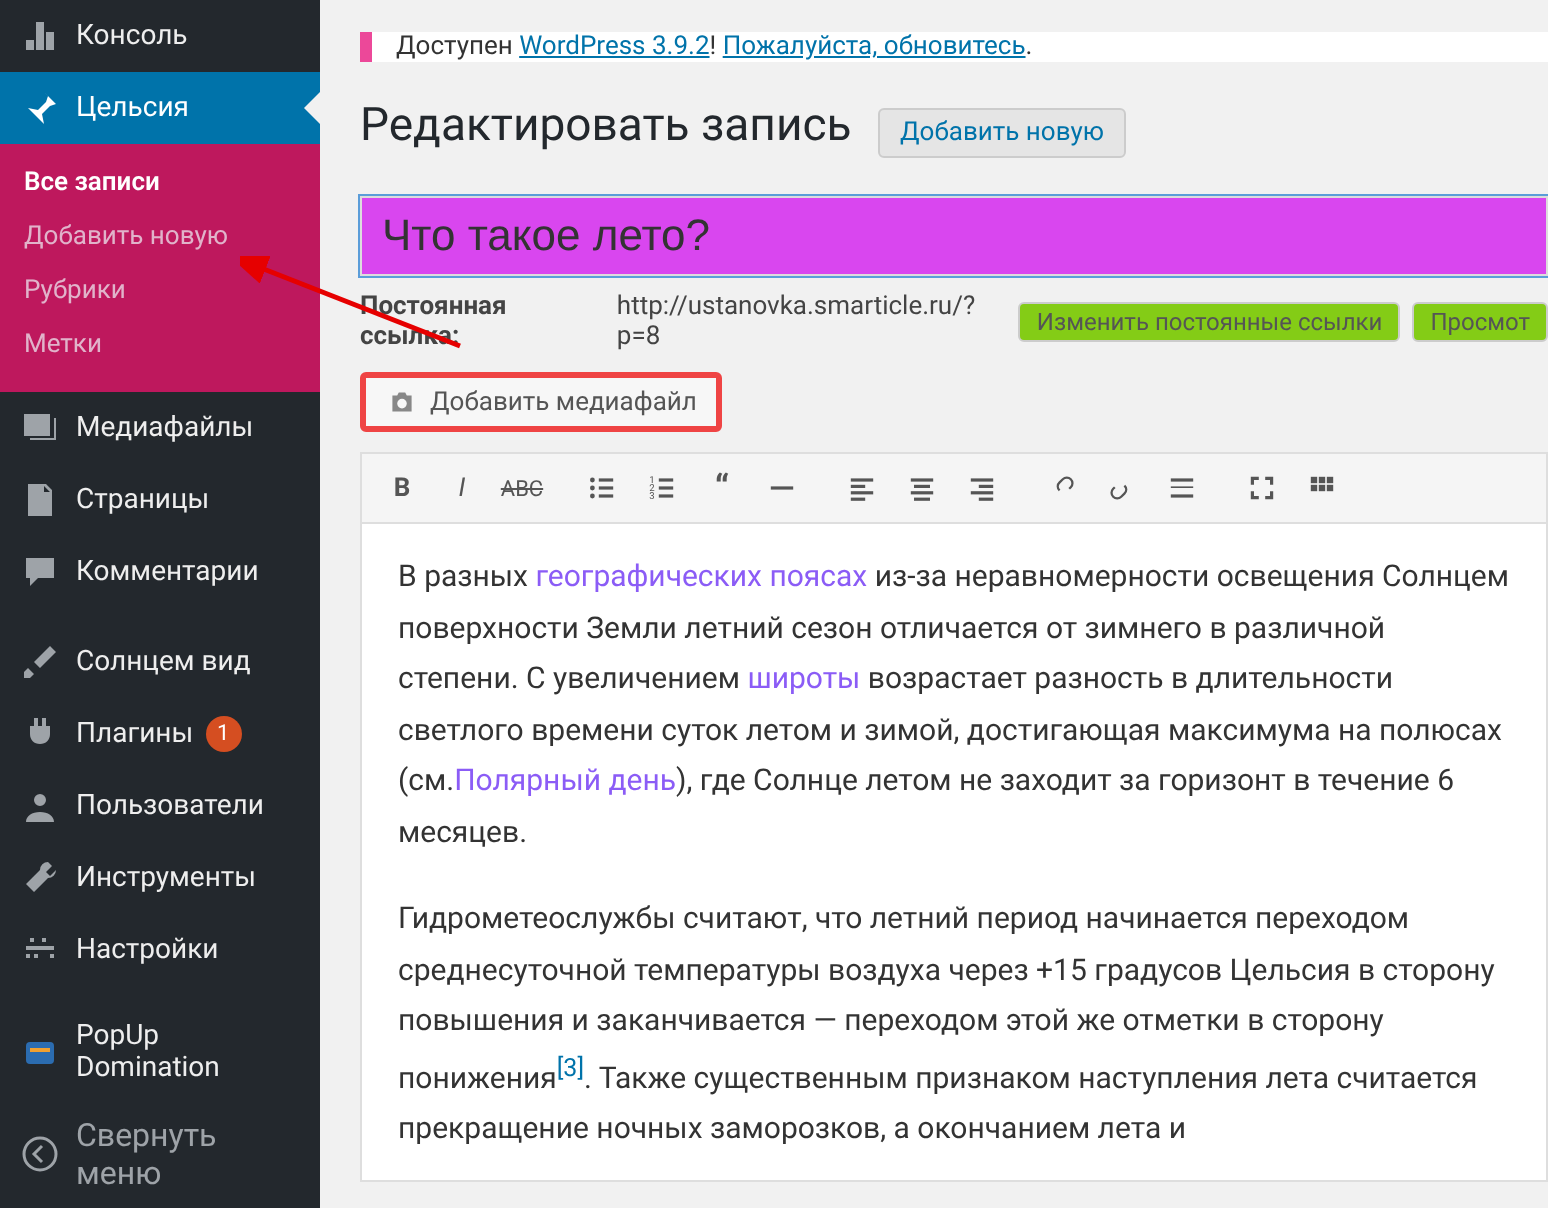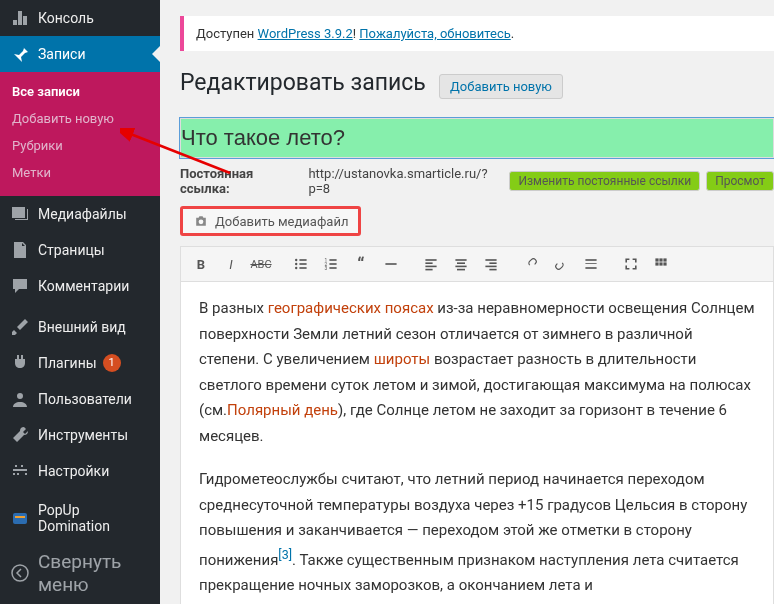--- a/index.html
+++ b/index.html
@@ -85,37 +85,37 @@
     font-size: 11px;
     margin-left: 6px;
   }
   .collapse {
     margin-top: auto;
     display: flex;
     align-items: center;
     padding: 8px 10px;
     color: rgba(240,245,250,.6);
     cursor: pointer;
-    font-size: 19px;
+    font-size: 16px;
   }
   .collapse .ic {
     width: 20px; height: 20px; margin-right: 8px; fill: rgba(240,245,250,.6);
   }
 
   
   .main {
     flex: 1;
     padding: 10px 0 10px 20px;
     overflow: hidden;
     position: relative;
   }
   .notice {
-    border-left: 4px solid #ec4899;
+    border-left: 6px solid #ec4899;
     background: #fff;
-    padding: 10px 12px;
+    padding: 0 12px;
     margin: 6px 0 18px 0;
     font-size: 13px;
     color: #333;
   }
   .notice a { color: #0073aa; text-decoration: underline; }
   h1 {
     font-size: 23px;
     font-weight: 400;
     margin: 0 0 12px 0;
     display: inline-block;
@@ -130,23 +130,23 @@
     border-radius: 3px;
     color: #0073aa;
     font-size: 13px;
     cursor: pointer;
     vertical-align: middle;
   }
   .title-input {
     width: 100%;
     box-sizing: border-box;
     font-size: 22px;
-    padding: 6px 0;
+    padding: 6px 10px;
     border: 1px solid #ddd;
-    background: #86efac;
+    background: #d946ef;
     color: #333;
     outline: 1px solid #5b9dd9;
   }
   .permalink-row {
     margin: 8px 0 10px 0;
     font-size: 13px;
     color: #666;
     display: flex;
     align-items: center;
     gap: 6px;
@@ -200,21 +200,21 @@
   .editor-body {
     border: 1px solid #dedede;
     background: #fff;
     padding: 14px 18px;
     font-size: 15px;
     line-height: 1.7;
     color: #333;
     height: 300px;
     overflow: hidden;
   }
-  .editor-body a { color: #c2410c; text-decoration: none; }
+  .editor-body a { color: #8b5cf6; text-decoration: none; }
   .editor-body sup a { color: #0073aa; }
   .editor-body p { margin: 0 0 18px 0; }
 
   .red-arrow {
     position: absolute;
     left: 120px;
     top: 128px;
     width: 120px;
     height: 50px;
     pointer-events: none;
@@ -246,21 +246,21 @@
       </span>
       <span>Консоль</span>
     </div>
 
     <div class="menu-item current">
       <span class="ic">
         <svg width="20" height="20" viewBox="0 0 20 20">
             <path d="M12 2l6 6-3 1-4 4 1 5-4-4-5 5 5-5-4-4 5 1 4-4 1-3z"></path>
           </svg>
       </span>
-      <span>Записи</span>
+      <span>Цельсия</span>
     </div>
 
     <div class="submenu">
       <div class="sub-item active">Все записи</div>
       <div class="sub-item">Добавить новую</div>
       <div class="sub-item">Рубрики</div>
       <div class="sub-item">Метки</div>
     </div>
 
     <div class="menu-item">
@@ -291,21 +291,21 @@
     </div>
 
     <div style="height:10px"></div>
 
     <div class="menu-item">
       <span class="ic">
         <svg width="20" height="20" viewBox="0 0 20 20">
             <path d="M15 2l3 3-8 8-3-3 8-8zM4 13l3 3-2 2H2v-3l2-2z"></path>
           </svg>
       </span>
-      <span>Внешний вид</span>
+      <span>Солнцем вид</span>
     </div>
 
     <div class="menu-item">
       <span class="ic">
         <svg width="20" height="20" viewBox="0 0 20 20">
             <path d="M7 2v4H5v4c0 3 2 5 5 5s5-2 5-5V6h-2V2h-2v4H9V2H7z"></path>
           </svg>
       </span>
       <span>Плагины</span>
       <span class="update-badge">1</span>

